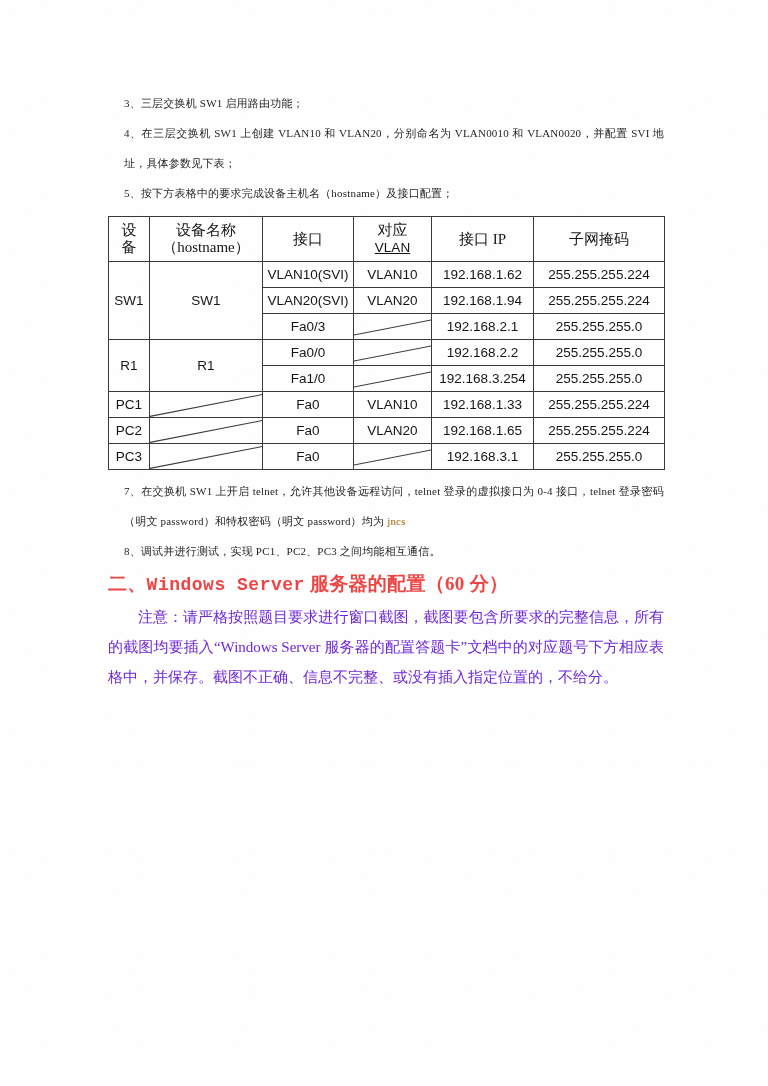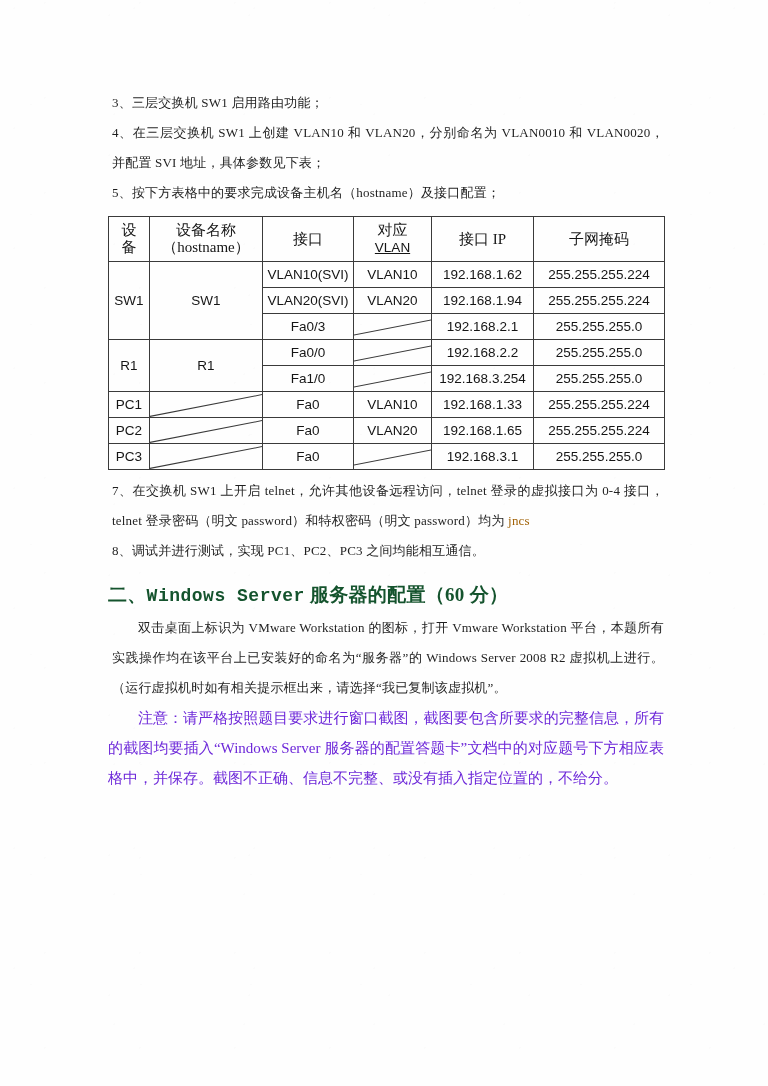--- a/index.html
+++ b/index.html
@@ -35,25 +35,25 @@
     background-size: 120px 120px, 95px 95px, 140px 140px, 110px 110px, 130px 130px;
   }
   .content {
     position: absolute;
     left: 108px;
     top: 88px;
     width: 556px;
   }
 
   .para {
-    font-size: 13px;
+    font-size: 11px;
     line-height: 30px;
     text-align: justify;
     text-justify: inter-ideograph;
-    margin: 0 0 0 4px;
+    margin: 0 0 0 16px;
     color: #1f1f1f;
     letter-spacing: 0.2px;
   }
   .indent2 { text-indent: 2em; }
 
   .red { color: #a16207; }
   .redblock {
     color: #6d28d9;
     font-size: 15px;
     line-height: 30px;
@@ -112,22 +112,22 @@
 
   .hdr-sub { display: block; font-family: "Liberation Sans", "DejaVu Sans", sans-serif; font-size: 13.5px; text-decoration: underline; }
   .hdr-line { display: block; }
 
   
   h2.section {
     font-family: "Liberation Serif", "DejaVu Serif", serif;
     font-weight: bold;
     font-size: 19px;
     line-height: 30px;
-    margin: 14px 0 2px 0;
-    color: #14532d;
+    margin: 3px 0 2px 0;
+    color: #ef4444;
     letter-spacing: 0.3px;
   }
   h2.section .mono {
     font-family: "Liberation Mono", "DejaVu Sans Mono", monospace;
     font-weight: bold;
     font-size: 18px;
     letter-spacing: 0.5px;
   }
 </style>
 </head>
@@ -236,18 +236,17 @@
       </tbody>
     </table>
 
 
     <p class="para"><span>7、在交换机 SW1 上开启 telnet，允许其他设备远程访问，telnet 登录的虚拟接口为 0-4 接口，telnet 登录密码（明文 password）和特权密码（明文 password）均为 </span><span class="red">jncs</span></p>
 
     <p class="para">8、调试并进行测试，实现 PC1、PC2、PC3 之间均能相互通信。</p>
 
     <h2 class="section"><span>二、</span><span class="mono">Windows Server</span><span> 服务器的配置（60 分）</span></h2>
 
-    <p class="para indent2">双击桌面上标识为 VMware Workstation 的图标，打开 Vmware Workstation 平台，本题所有实践操作均在该平台上已安装好的命名为“服务器”的 Windows Server 2008 R2 虚拟机上进行。（运行虚拟机时如有相关提示框出来，请选择“我已复制该虚拟机”。</p>
 
     <p class="redblock indent2">注意：请严格按照题目要求进行窗口截图，截图要包含所要求的完整信息，所有的截图均要插入“Windows Server 服务器的配置答题卡”文档中的对应题号下方相应表格中，并保存。截图不正确、信息不完整、或没有插入指定位置的，不给分。</p>
 
   </div>
 </div>
 
 </body></html>

